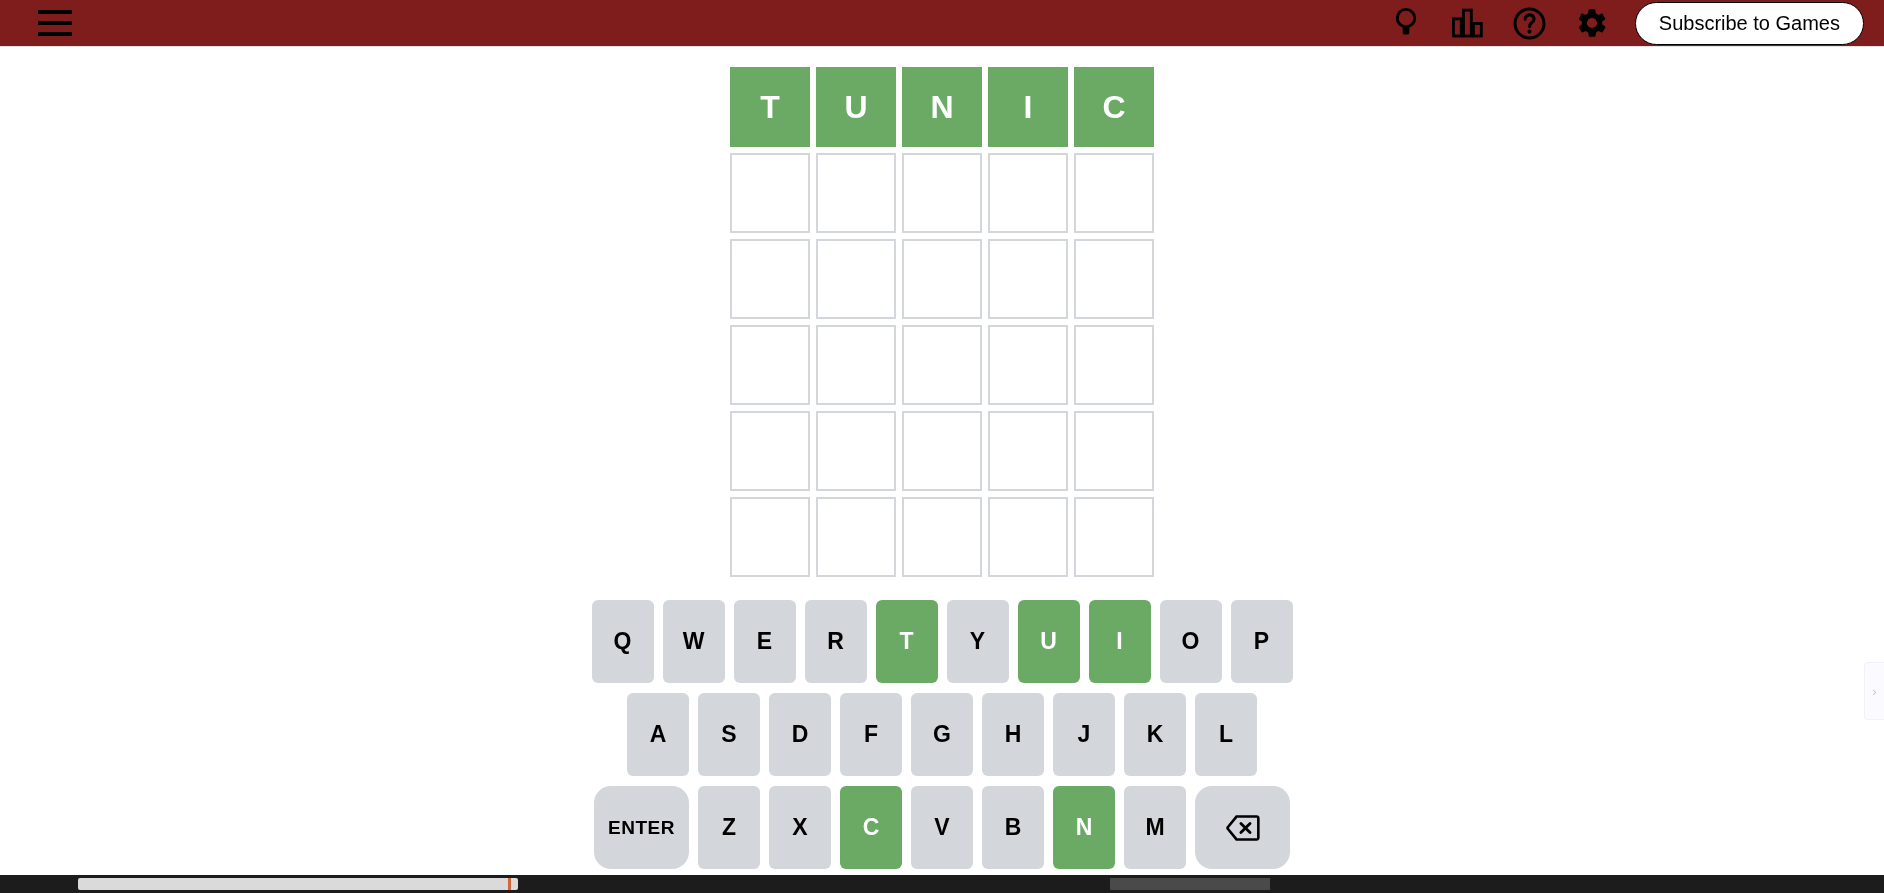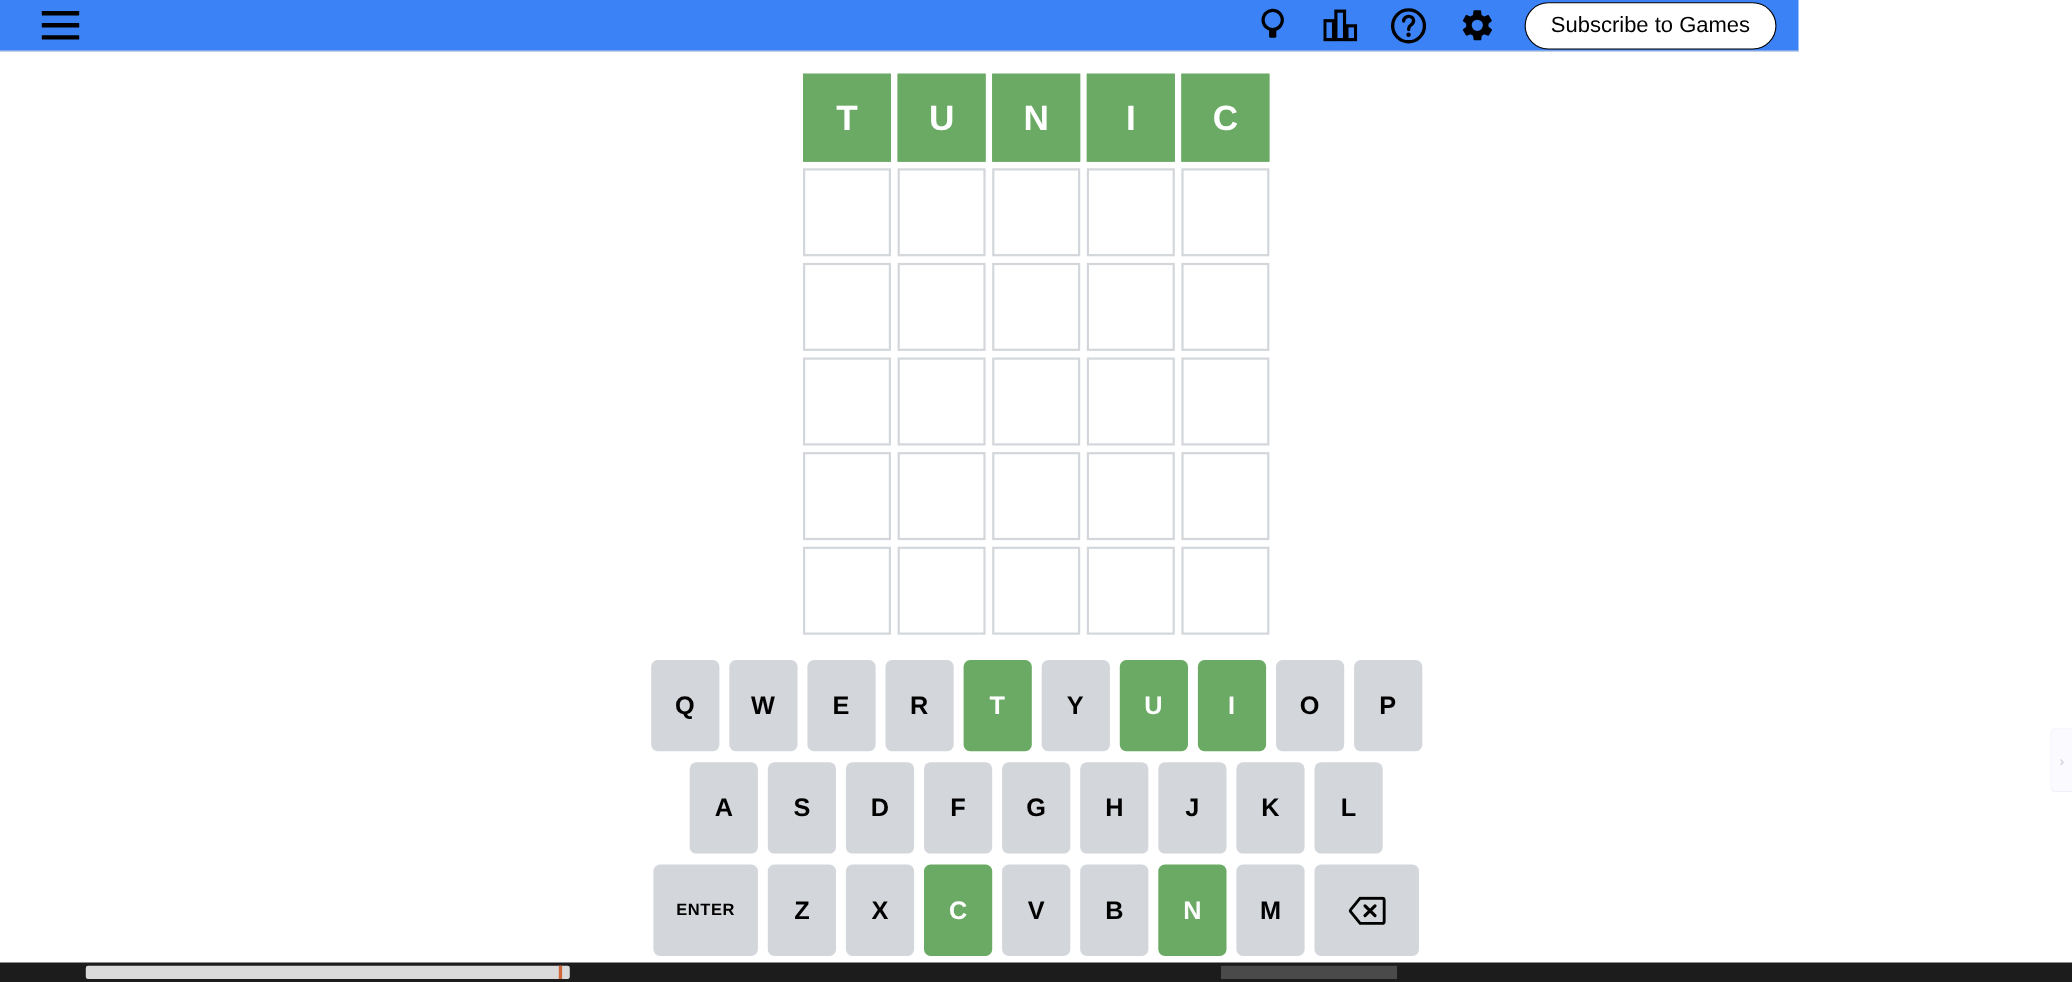--- a/index.html
+++ b/index.html
@@ -17,26 +17,26 @@
     width: 1884px;
     height: 893px;
     background: #ffffff;
     overflow: hidden;
   }
 
   
   .header {
     position: absolute;
     top: 0; left: 0;
-    width: 1635px;
+    width: 1884px;
     height: 47px;
     border-bottom: 1px solid #e3e3e1;
     display: flex;
     align-items: center;
-    background: #3b82f6;
+    background: #7f1d1d;
   }
 
   .menu-btn {
     position: absolute;
     left: 38px;
     top: 50%;
     transform: translateY(-50%);
     width: 34px;
     height: 26px;
     display: flex;
@@ -166,22 +166,23 @@
     font-weight: bold;
     display: flex;
     align-items: center;
     justify-content: center;
     cursor: pointer;
     user-select: none;
     padding: 0;
   }
   .key.wide {
     min-width: 95px;
-    font-size: 15px;
+    font-size: 19px;
     letter-spacing: 0.5px;
+    border-radius: 17px;
   }
   .key.correct { background: #6aaa64; color: #ffffff; }
   .key svg { display: block; }
 
   
   .edge-tab {
     position: absolute;
     right: 0;
     top: 662px;
     width: 20px;

